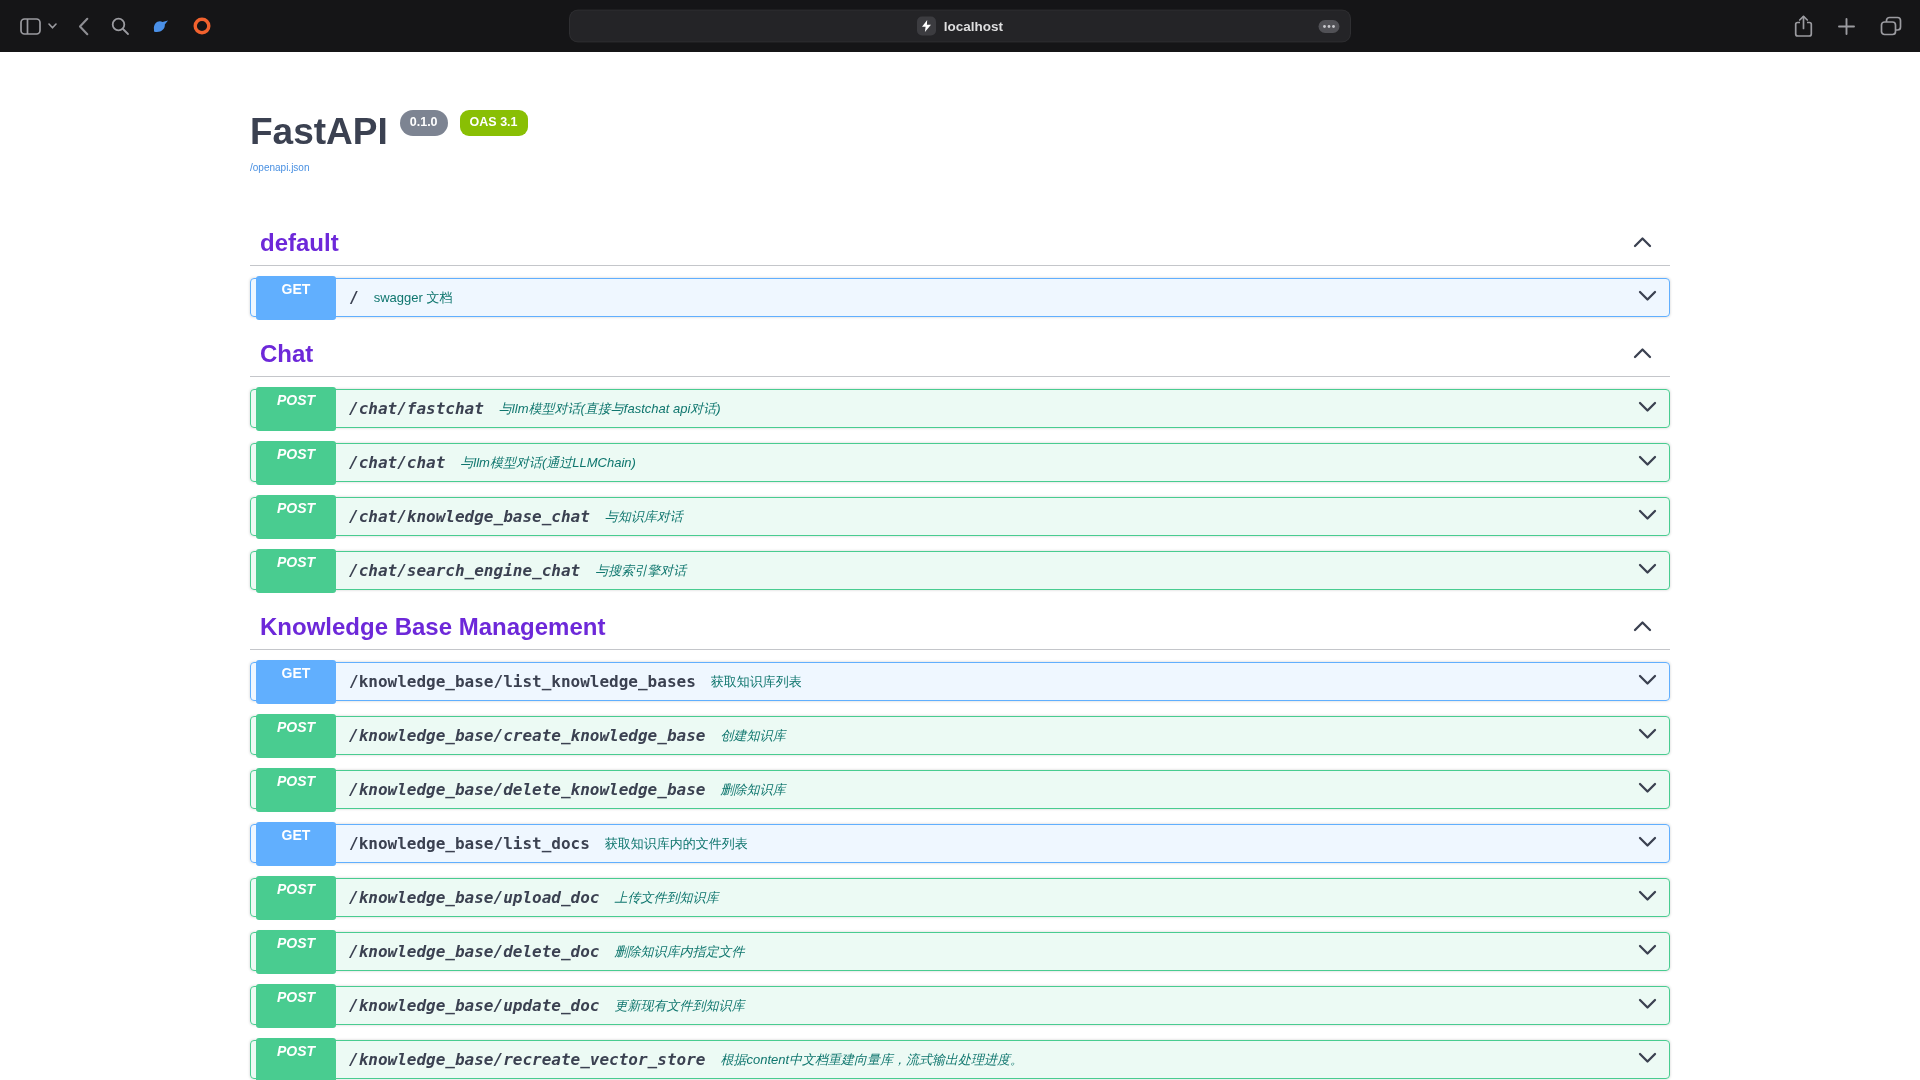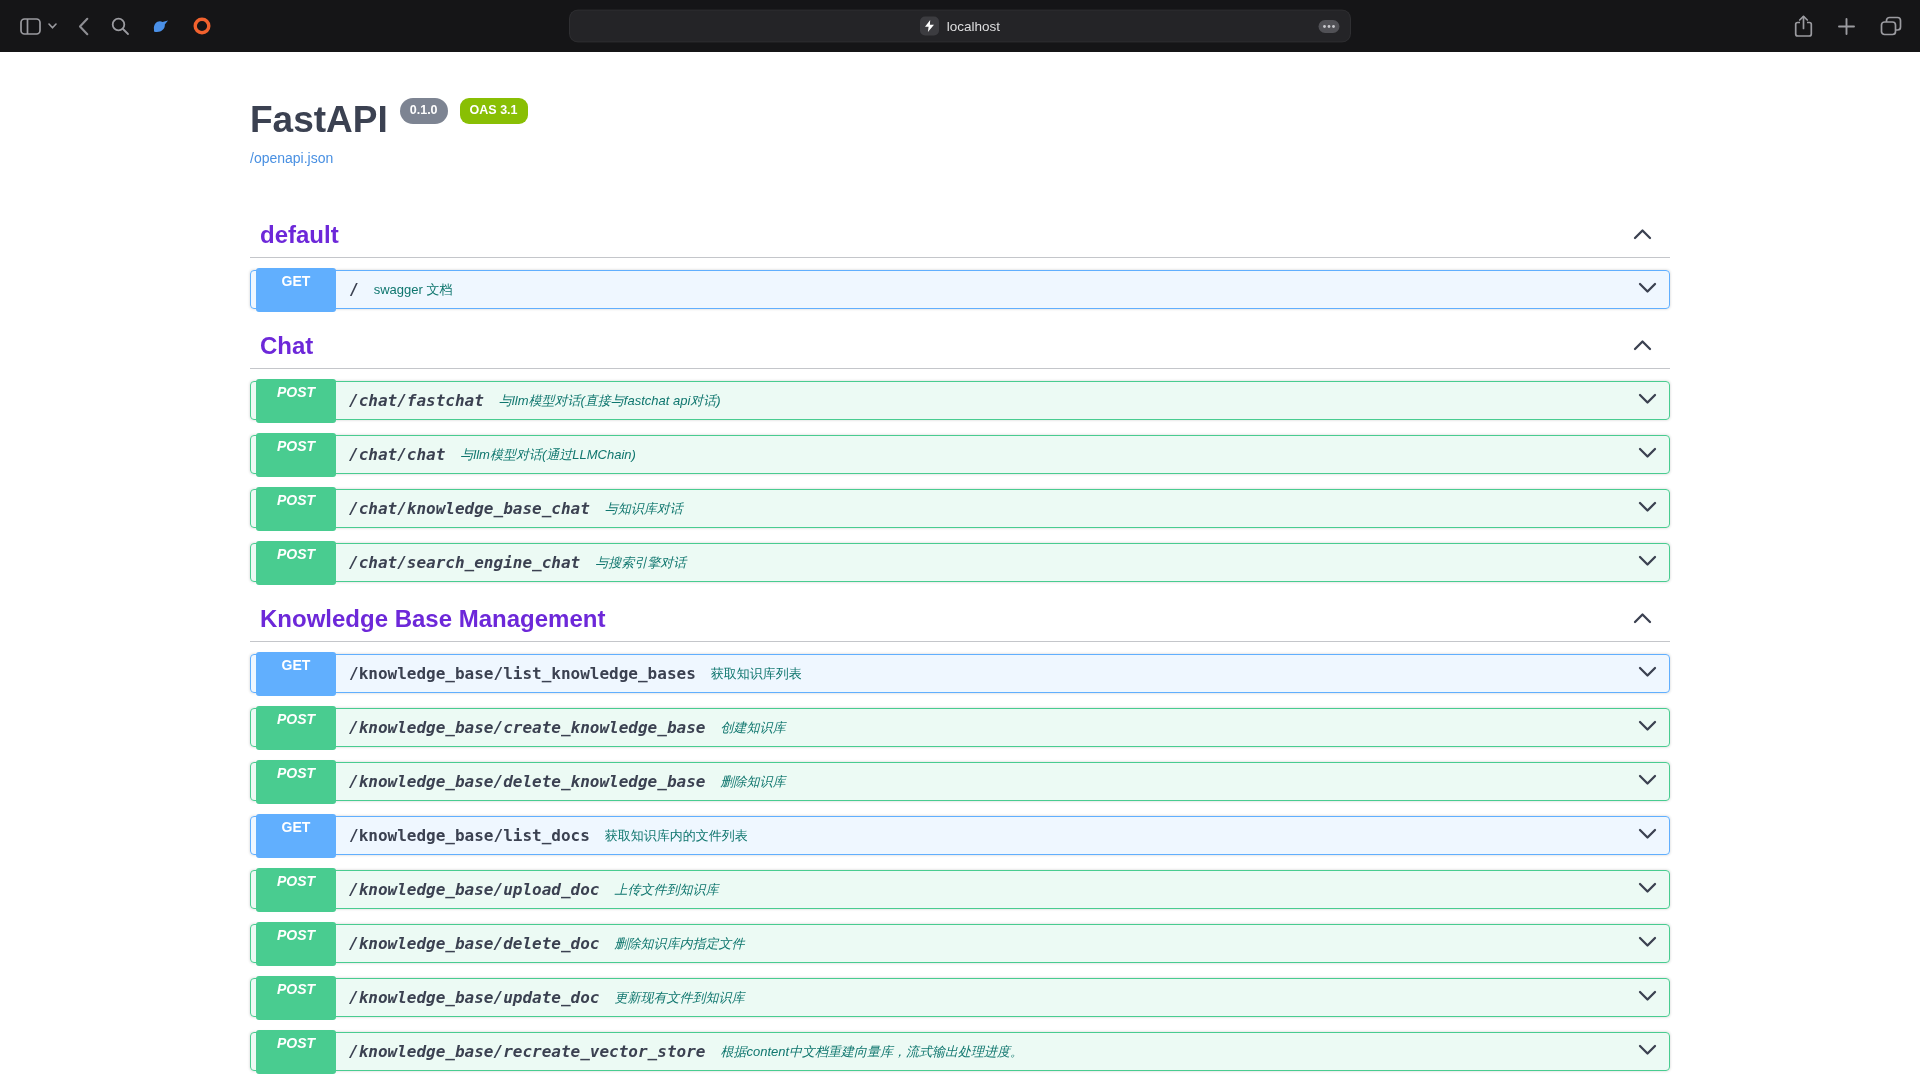--- a/index.html
+++ b/index.html
@@ -21,47 +21,48 @@
   .tb-right {
     position: absolute; right: 18px; top: 0; height: 100%;
     display: flex; align-items: center; gap: 24px;
   }
   .url-pill {
     position: absolute; left: 50%; top: 50%; transform: translate(-50%, -50%);
     width: 782px; height: 33px; background: #242427; border-radius: 9px;
     border: 1px solid rgba(255,255,255,0.05);
     display: flex; align-items: center; justify-content: center; gap: 8px;
     cursor: text;
+    font-weight: bold;
   }
   .favicon {
     width: 19px; height: 19px; border-radius: 5px; background: #3c3c40;
     display: flex; align-items: center; justify-content: center;
   }
   .url-text { color: #dededf; font-size: 13.5px; }
   .url-more {
     position: absolute; right: 10px; top: 50%; transform: translateY(-50%);
     display: flex; cursor: pointer;
   }
 
   
-  .wrapper { width: 1420px; margin: 4px auto; padding-top: 43px; color: #3b4151; }
+  .wrapper { width: 1420px; margin: 16px auto; padding-top: 43px; color: #3b4151; }
   .api-title {
     display: flex; align-items: center; gap: 12px;
     margin: 0; font-size: 37px; font-weight: 700; color: #3b4151;
   }
   .stamp {
     position: relative; top: -9px;
     font-size: 12.5px; font-weight: 700; color: #fff;
     padding: 5px 10px; border-radius: 14px; line-height: 1.25; text-align: right;
   }
   .stamp.ver { background: var(--ver-bg, #7d8492); }
   .stamp.oas { background: var(--oas-bg, #89bf04); border-radius: 9px; }
   .spec-link {
     display: inline-block; margin-top: 9px;
-    font-size: 14px; color: var(--link, #4990e2);
+    font-size: 10px; color: var(--link, #4990e2);
     text-decoration: none; cursor: pointer;
   }
 
   .tag-section { margin-top: 4px; }
   #sections .tag-section:first-child { margin-top: 46px; }
   .opblock-tag {
     display: flex; align-items: center;
     margin: 0 0 12px 0; padding: 8px 18px 8px 10px;
     border-bottom: 1px solid rgba(59,65,81,.3);
   }

